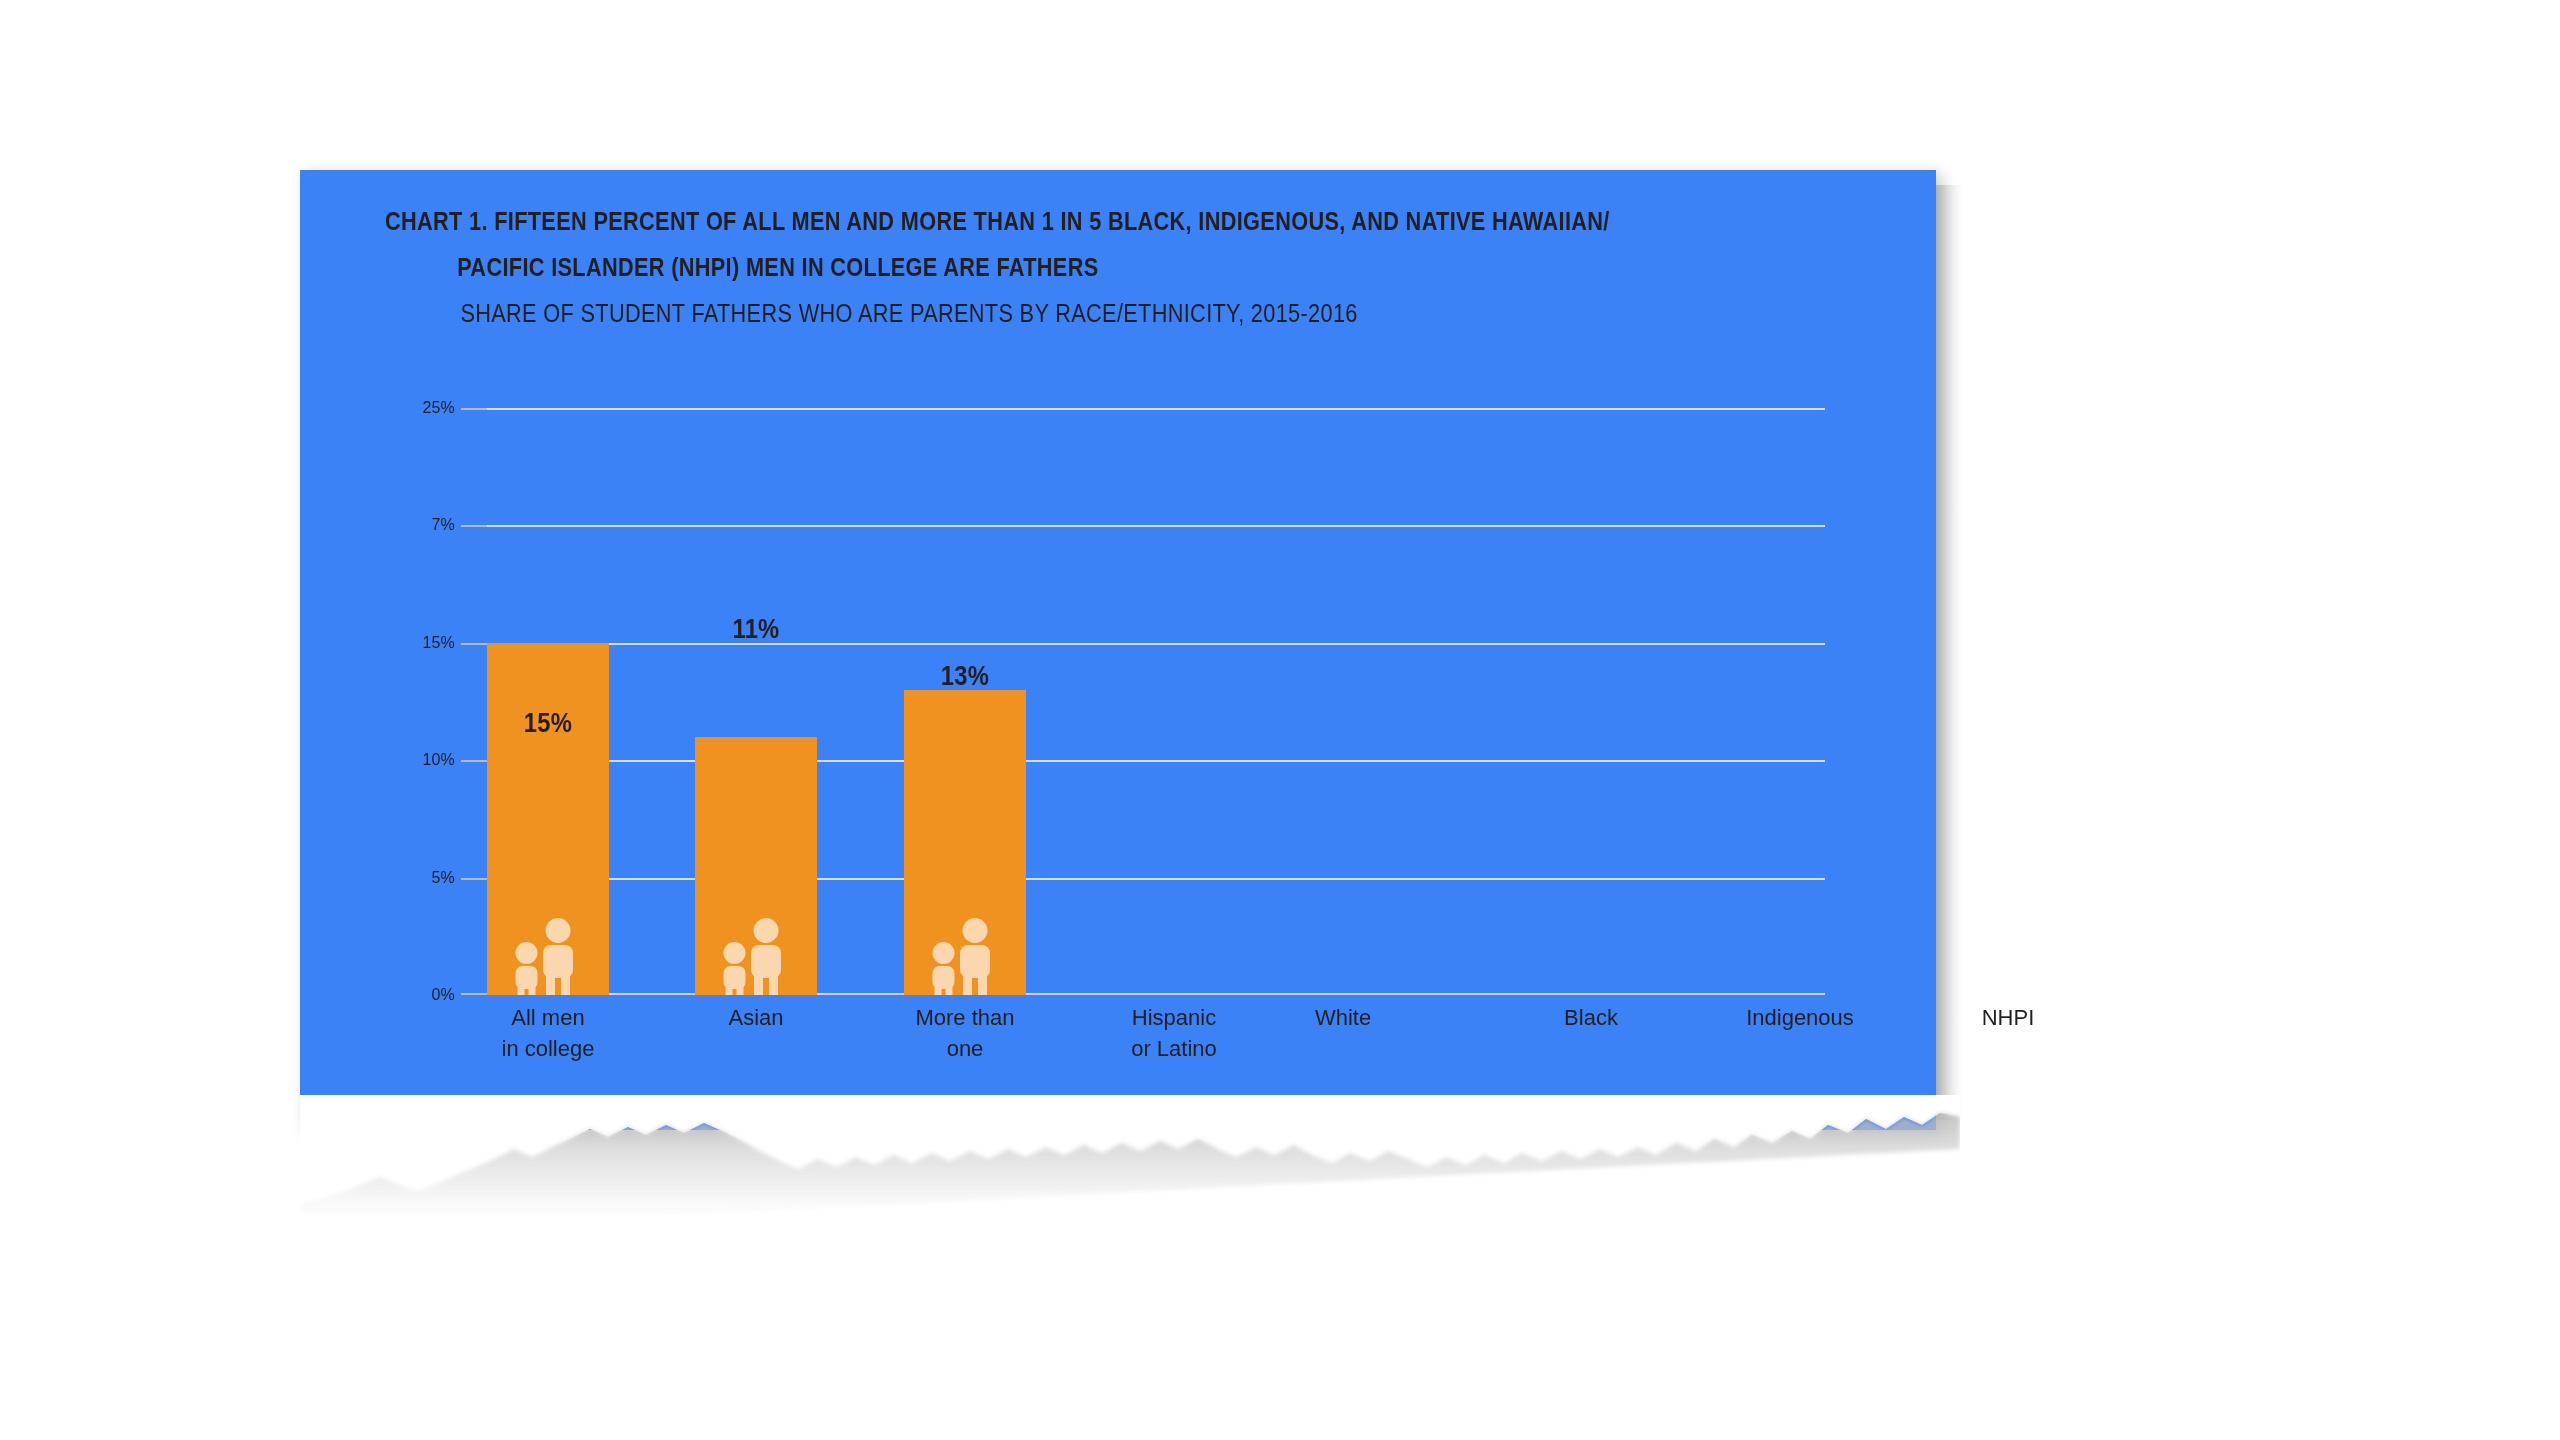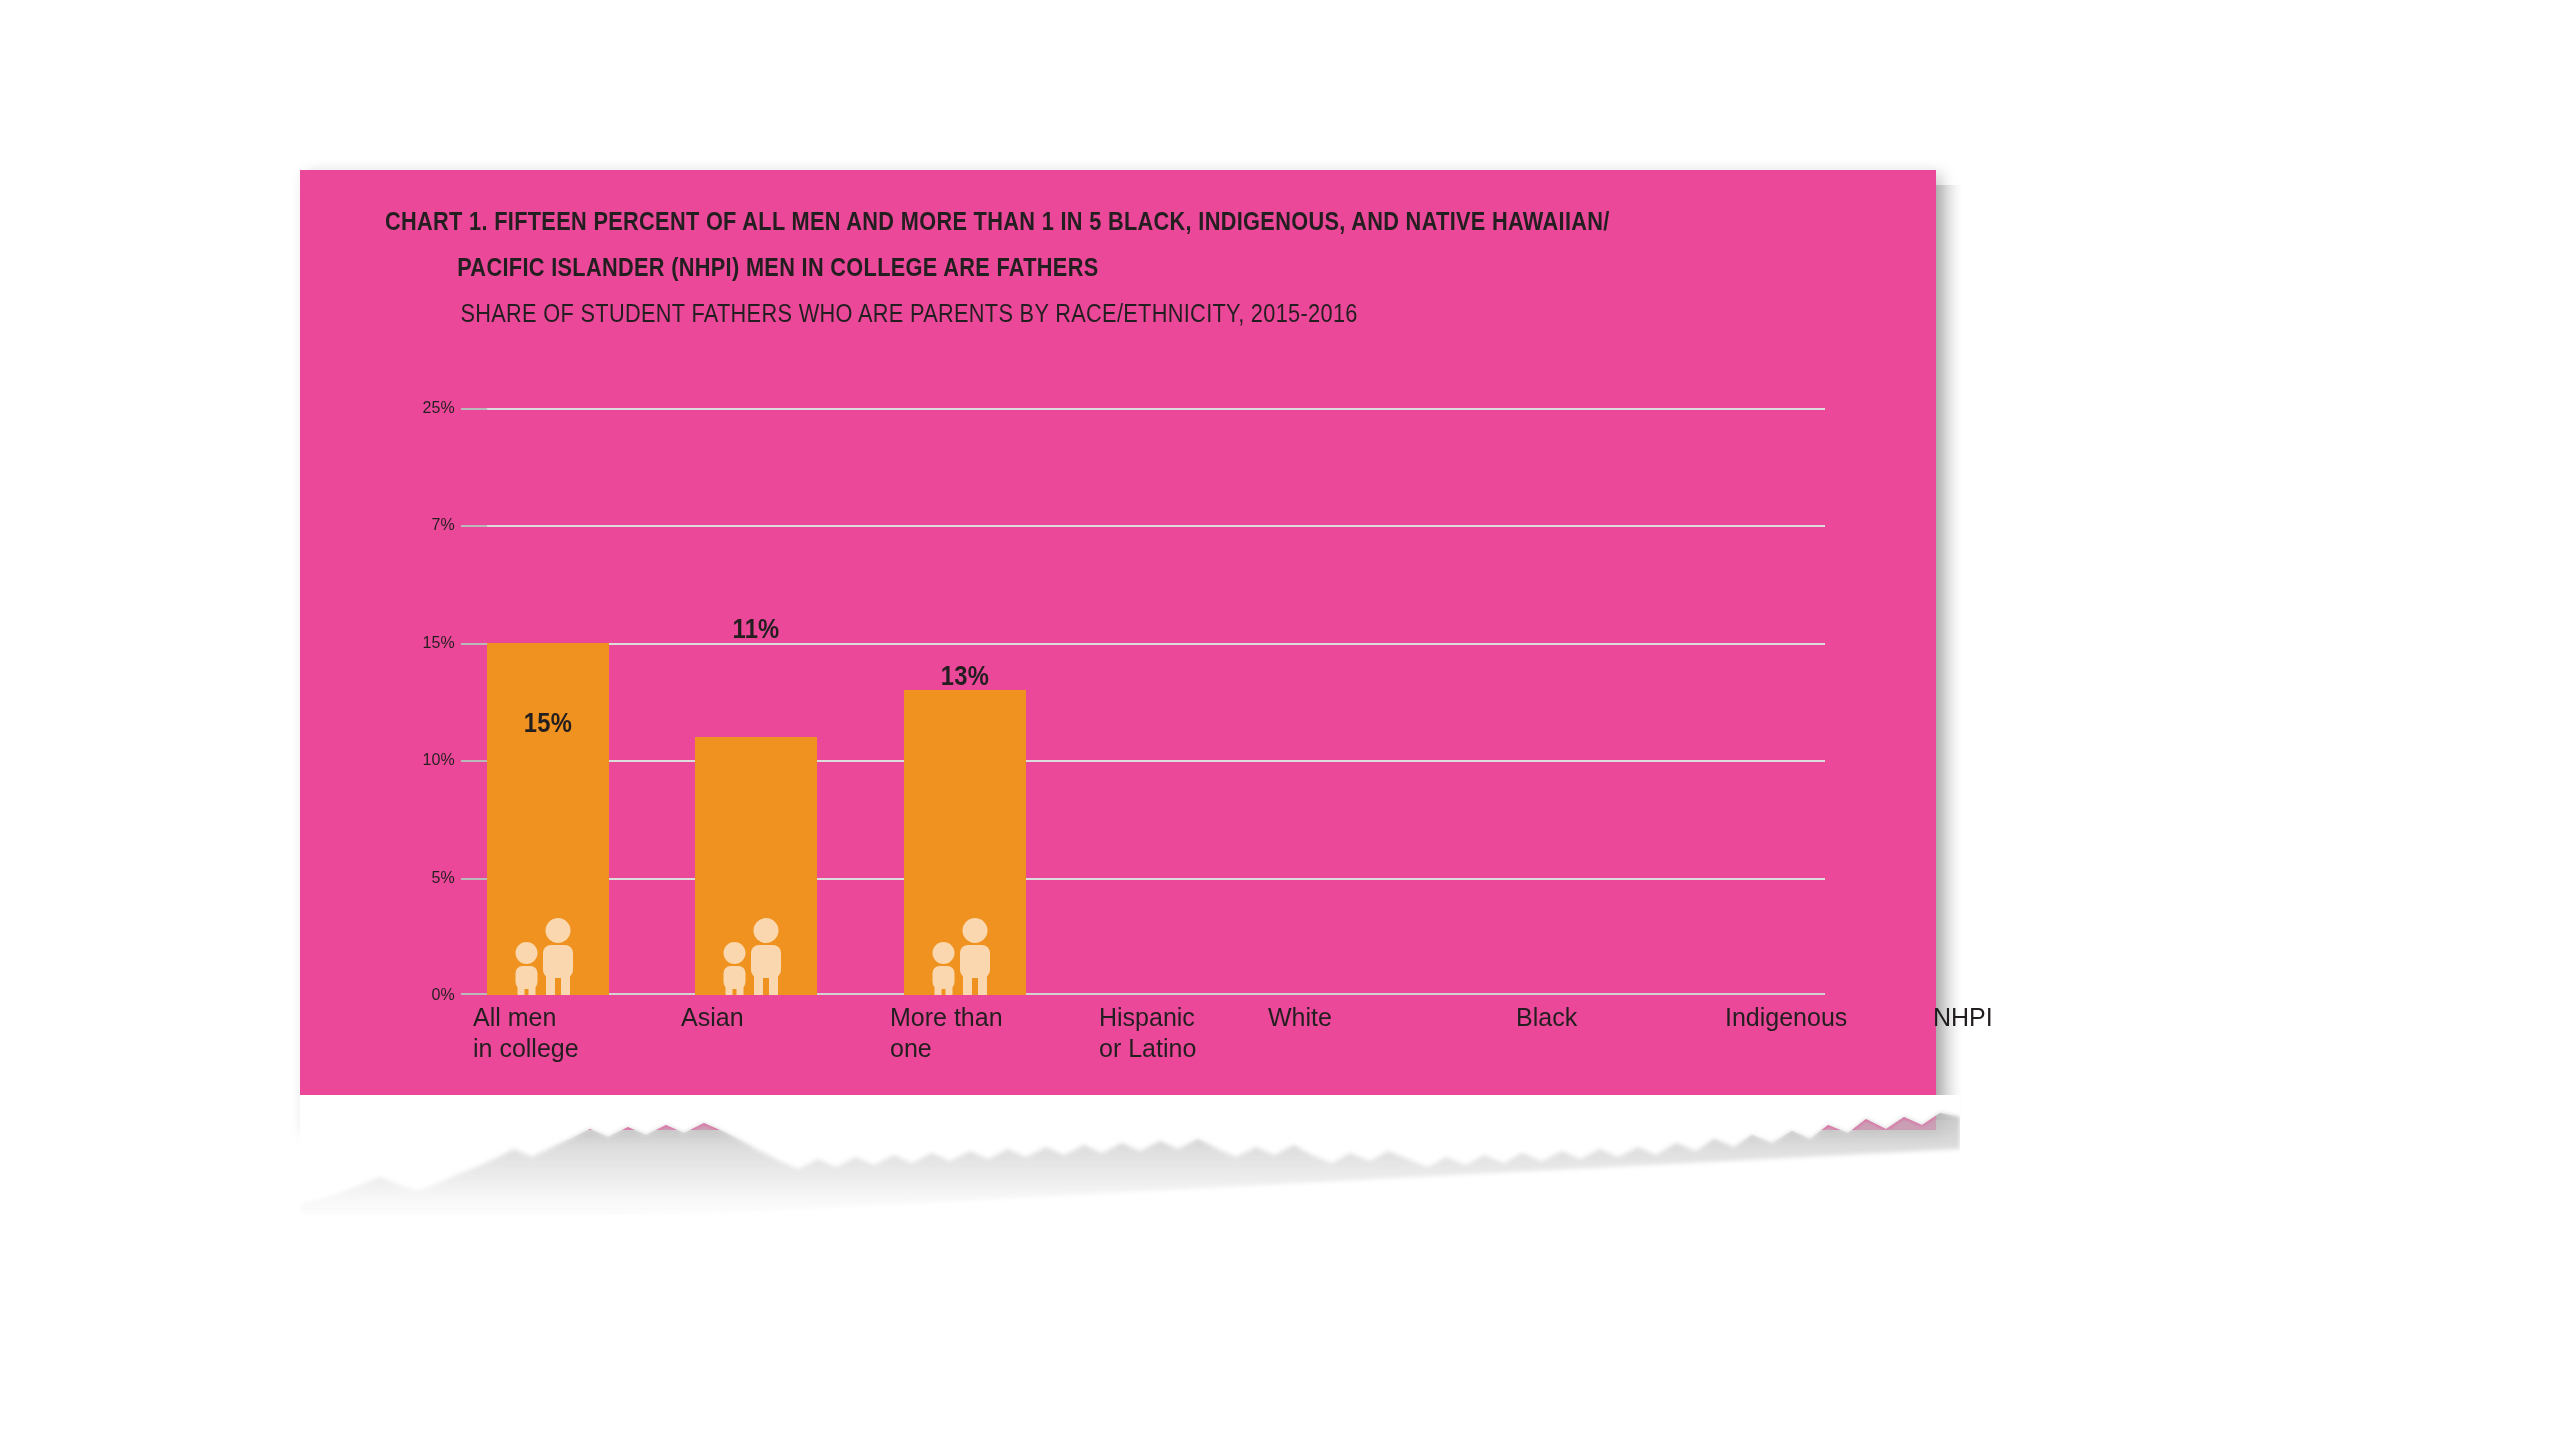--- a/index.html
+++ b/index.html
@@ -16,21 +16,21 @@
     position: relative;
   }
 
   
   #page-card {
     position: absolute;
     left: 300px;
     top: 170px;
     width: 1636px;
     height: 960px;
-    background: #ec4899;
+    background: #3b82f6;
     box-shadow: 6px 4px 14px rgba(0,0,0,0.22);
   }
   
   #card-right-shadow {
     position: absolute;
     left: 1936px;
     top: 185px;
     width: 26px;
     height: 935px;
     background: linear-gradient(to right, rgba(0,0,0,0.17), rgba(0,0,0,0));
@@ -154,23 +154,23 @@
   
   #xlabels {
     position: absolute;
     left: 187px;
     top: 832px;
     width: 1338px;
     height: 90px;
   }
   .xlabel {
     position: absolute;
-    text-align: left;
+    text-align: center;
     font-family: "Liberation Sans", sans-serif;
-    font-size: 25px;
+    font-size: 22px;
     color: #231f20;
     line-height: 31px;
     top: 0;
   }
 </style>
 </head>
 <body>
 
 <div id="page-card">
 

